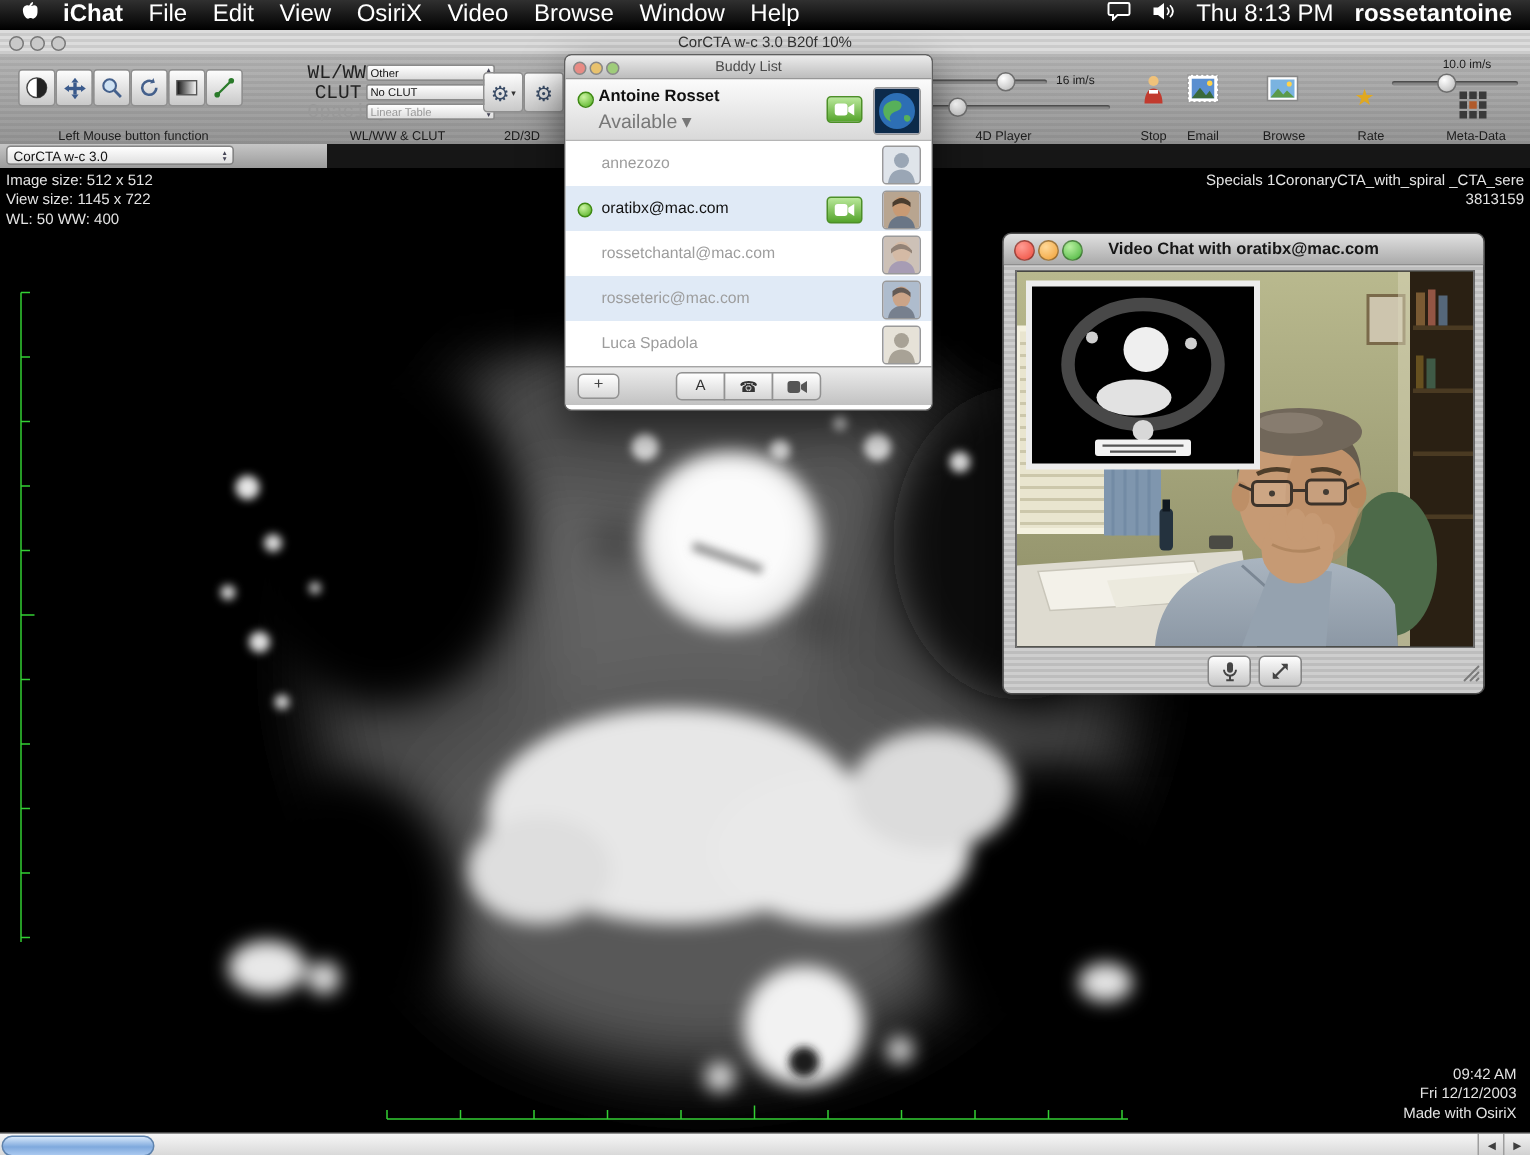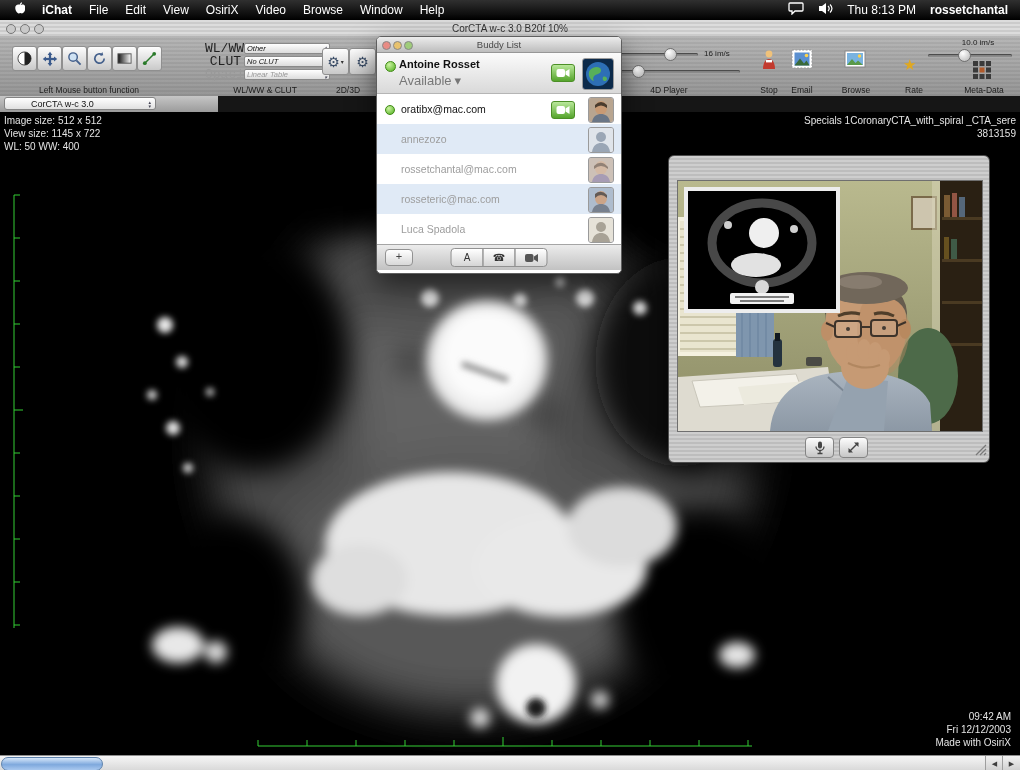--- a/index.html
+++ b/index.html
@@ -1,21 +1,21 @@
 <!DOCTYPE html>
 <html><head>
 <meta charset="utf-8">
 <style>
   html,body{margin:0;padding:0;background:#333;}
   .screen{position:relative;width:1020px;height:770px;overflow:hidden;background:#000;
           font-family:"Liberation Sans",sans-serif;-webkit-font-smoothing:antialiased;}
 
   
   .menubar{position:absolute;left:0;top:0;width:1020px;height:20px;background:linear-gradient(#303030,#000);
-           color:#fff;display:flex;align-items:center;gap:17px;padding:0 12px;box-sizing:border-box;font-size:12px;}
+           color:#fff;display:flex;align-items:center;gap:17px;padding:0 12px;box-sizing:border-box;font-size:16px;}
   .mi{cursor:default;white-space:nowrap;}
   .mb-app{font-weight:bold;}
   .mb-right{margin-left:auto;display:flex;align-items:center;gap:14px;}
   .mb-user{font-weight:bold;}
 
   
   .titlebar{position:absolute;left:0;top:20px;width:1020px;height:16px;
             background:repeating-linear-gradient(180deg,#dcdcdc 0 2px,#cbcbcb 2px 4px);
             border-bottom:1px solid #8a8a8a;display:flex;align-items:center;justify-content:center;
             font-size:10px;color:#333;}
@@ -25,21 +25,21 @@
   
   .toolbar{position:absolute;left:0;top:36px;width:1020px;height:60px;
            background:repeating-linear-gradient(180deg,#d9d9d9 0 2px,#cdcdcd 2px 4px),linear-gradient(#d6d6d6,#b0b0b0);
            background-blend-mode:multiply;border-bottom:1px solid #6f6f6f;}
   .tlabel{position:absolute;bottom:1px;font-size:8.5px;color:#1c1c1c;text-align:center;white-space:nowrap;}
   .toolbtn{position:absolute;top:10px;width:23px;height:23px;border:1px solid #8f8f8f;border-radius:3px;
            background:linear-gradient(#fdfdfd,#c9c9c9);display:flex;align-items:center;justify-content:center;}
   .fieldrow{position:absolute;left:205px;height:12px;display:flex;align-items:center;gap:3px;}
   .flabel{width:36px;text-align:right;font-size:13px;color:#222;font-family:Liberation Mono, monospace;}
   .fselect{width:86px;height:11px;border:1px solid #8a8a8a;border-radius:2px;background:linear-gradient(#fff,#dcdcdc);
-           font-size:7.5px;color:#111;display:flex;align-items:flex-end;padding:0 2px;box-sizing:border-box;position:relative;font-style:italic;}
+           font-size:7.5px;color:#111;display:flex;align-items:flex-end;padding:0 2px;box-sizing:border-box;position:relative;}
   .fselect .val{flex:1;overflow:hidden;white-space:nowrap;}
   .steppers{display:flex;flex-direction:column;line-height:4px;font-size:5px;color:#445;}
   .fieldrow.dim .flabel,.fieldrow.dim .fselect{color:#999;}
   .gearbtn{position:absolute;top:12px;width:25px;height:25px;border:1px solid #8f8f8f;border-radius:3px;
            background:linear-gradient(#fdfdfd,#c9c9c9);display:flex;align-items:center;justify-content:center;
            font-size:14px;color:#3a4c66;}
   .gearbtn .dd{font-size:6px;color:#333;margin-left:1px;}
   .slider{position:absolute;height:12px;}
   .strack{position:absolute;left:0;right:0;top:5px;height:3px;background:#8b8b8b;border-radius:2px;
           box-shadow:inset 0 1px 1px rgba(0,0,0,.5);}
@@ -47,21 +47,21 @@
           background:radial-gradient(circle at 35% 30%,#fff,#b3b3b3);}
   .speedtxt{position:absolute;font-size:8px;color:#1d1d1d;white-space:nowrap;}
   .tbicon{position:absolute;}
 
   
   .tabstrip{position:absolute;left:0;top:96px;width:1020px;height:16px;background:#161616;}
   .tableft{position:absolute;left:0;top:0;width:218px;height:16px;background:linear-gradient(#c6c6c6,#9b9b9b);}
   .popup{position:absolute;left:4px;top:1px;width:152px;height:13px;border:1px solid #848484;border-radius:3px;
          background:linear-gradient(#fff,#e0e0e0);font-size:9px;color:#111;display:flex;align-items:center;
          padding:0 4px;box-sizing:border-box;}
-  .popup .val{flex:1;margin-left:22px;}
+  .popup .val{flex:1;}
 
   
   .viewer{position:absolute;left:0;top:112px;width:1020px;height:643px;background:#000;overflow:hidden;}
   .ov{position:absolute;font-size:10px;color:#e4e4e4;line-height:13px;text-shadow:0 0 2px #000;}
   .ov.tr{text-align:right;}
 
   
   .bl{position:absolute;left:376px;top:36px;width:244px;height:236px;z-index:20;border:1px solid #5f5f5f;
       border-radius:5px;overflow:hidden;background:#fff;box-shadow:0 12px 28px rgba(0,0,0,.55);}
   .bl-title{height:15px;background:linear-gradient(#ececec,#bdbdbd);border-bottom:1px solid #979797;position:relative;
@@ -143,21 +143,21 @@
             <path d="M2 1h12c.6 0 1 .4 1 1v6c0 .6-.4 1-1 1H7l-3 3v-3H2c-.6 0-1-.4-1-1V2c0-.6.4-1 1-1z" fill="none" stroke="#fff" stroke-width="1.3"></path>
           </svg>
       </span>
       <span>
         <svg width="15" height="13" viewBox="0 0 15 13">
             <path d="M1 4h3l4-3v11L4 9H1z" fill="#fff"></path>
             <path d="M10 4c1.5 1.5 1.5 3.5 0 5M12 2.5c2.5 2.5 2.5 5.5 0 8" stroke="#fff" stroke-width="1.1" fill="none"></path>
           </svg>
       </span>
       <span>Thu 8:13 PM</span>
-      <span class="mb-user">rossetchantal</span>
+      <span class="mb-user">rossetantoine</span>
     </div>
   </div>
 
   <div class="titlebar">
     <span class="tdot r"></span>
     <span class="tdot y"></span>
     <span class="tdot g"></span>
     <span>CorCTA w-c  3.0  B20f  10%</span>
   </div>
 
@@ -451,44 +451,44 @@
           <rect width="30" height="30" fill="#0c2a4a"></rect>
           <circle cx="15" cy="15" r="12" fill="#2d6fb5"></circle>
           <path d="M7 11c3-3 7-4 10-2 2 2 1 5-2 6-4 1-6 4-4 7-4-1-7-7-4-11z" fill="#57b05a"></path>
           <path d="M20 18c2-1 4 0 4 2 0 2-3 3-4 1-.5-1-.5-2 0-3z" fill="#57b05a"></path>
         </svg>
       </span>
     </div>
 
     <div>
       <div class="brow">
+        <span class="bname off">annezozo</span>
+        <span class="bav">
+          <svg width="24" height="24" viewBox="0 0 24 24">
+              <rect width="24" height="24" fill="#dfe4ea"></rect>
+            <circle cx="12" cy="9" r="5" fill="#9aa6b5"></circle>
+              <path d="M3 24c1-7 5-9 9-9s8 2 9 9z" fill="#9aa6b5"></path>
+            </svg>
+        </span>
+      </div>
+      <div class="brow">
         <span class="bdot"></span>
         <span class="bname">oratibx@mac.com</span>
         <span class="camobtn">
           <svg width="14" height="10" viewBox="0 0 14 10">
             <rect x="0.5" y="1" width="8.5" height="8" rx="2" fill="#fff"></rect>
               <path d="M9.5 3.5L13.5 1v8L9.5 6.5z" fill="#fff"></path>
             </svg>
         </span>
         <span class="bav">
           <svg width="24" height="24" viewBox="0 0 24 24">
               <rect width="24" height="24" fill="#b8a590"></rect>
             <ellipse cx="12" cy="10" rx="6" ry="7" fill="#c89a74"></ellipse>
               <path d="M6 7q6-6 12 0v3q-6-5-12 0z" fill="#4a3c2e"></path>
             <path d="M3 24c1-6 5-8 9-8s8 2 9 8z" fill="#6a7686"></path>
-            </svg>
-        </span>
-      </div>
-      <div class="brow">
-        <span class="bname off">annezozo</span>
-        <span class="bav">
-          <svg width="24" height="24" viewBox="0 0 24 24">
-              <rect width="24" height="24" fill="#dfe4ea"></rect>
-            <circle cx="12" cy="9" r="5" fill="#9aa6b5"></circle>
-              <path d="M3 24c1-7 5-9 9-9s8 2 9 9z" fill="#9aa6b5"></path>
             </svg>
         </span>
       </div>
       <div class="brow">
         <span class="bname off">rossetchantal@mac.com</span>
         <span class="bav">
           <svg width="24" height="24" viewBox="0 0 24 24" opacity="0.65">
               <rect width="24" height="24" fill="#c5b39a"></rect>
             <ellipse cx="12" cy="10" rx="6" ry="7" fill="#d0a87f"></ellipse>
               <path d="M5 8q7-7 14 1v2q-7-6-14 0z" fill="#6a5236"></path>
@@ -530,20 +530,26 @@
           <svg width="14" height="10" viewBox="0 0 14 10">
             <rect x="0.5" y="1" width="8.5" height="8" rx="2" fill="#555"></rect>
               <path d="M9.5 3.5L13.5 1v8L9.5 6.5z" fill="#555"></path>
             </svg>
         </span>
       </span>
     </div>
   </div>
 
   <div class="vc">
+    <div class="vc-title">
+      <span class="vtl r"></span>
+      <span class="vtl y"></span>
+      <span class="vtl g"></span>
+      <span>Video Chat with oratibx@mac.com</span>
+    </div>
 
     <div class="vc-video">
       <svg width="304" height="250" viewBox="0 0 304 250">
         <defs>
           <linearGradient id="wallg" x1="0" y1="0" x2="0" y2="1">
             <stop offset="0" stop-color="#b9b98e"></stop>
               <stop offset="1" stop-color="#8d8d66"></stop>
           </linearGradient>
           <linearGradient id="shirtg" x1="0" y1="0" x2="0" y2="1">
             <stop offset="0" stop-color="#aab5c0"></stop>

